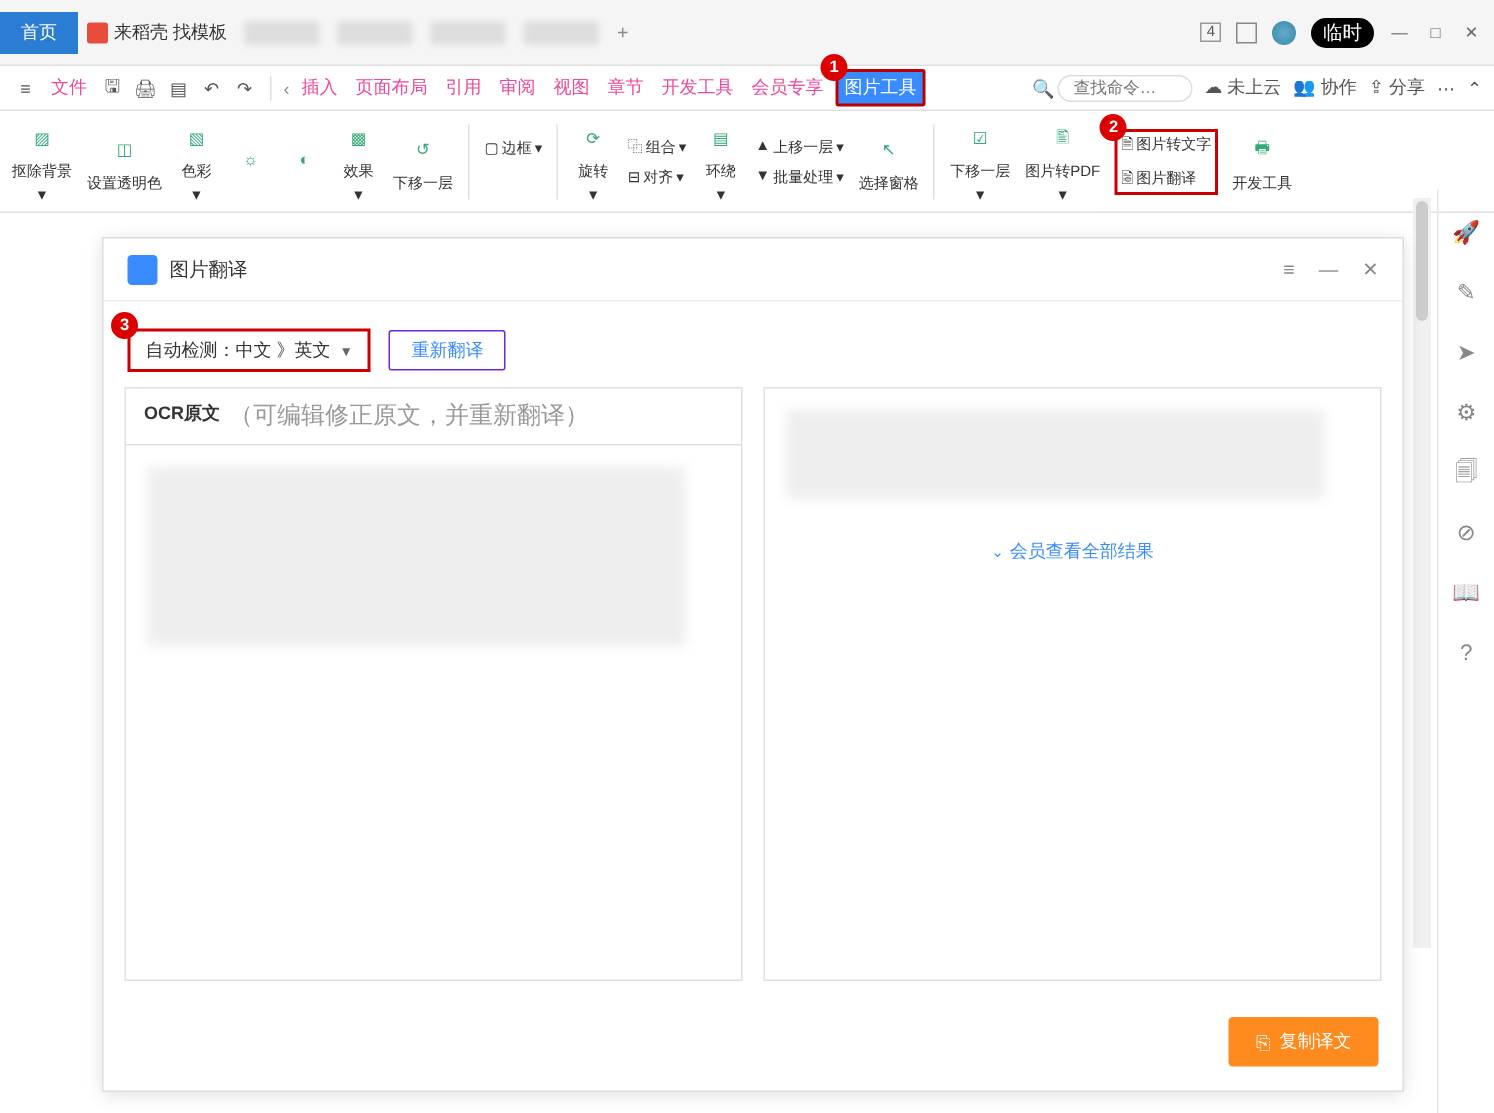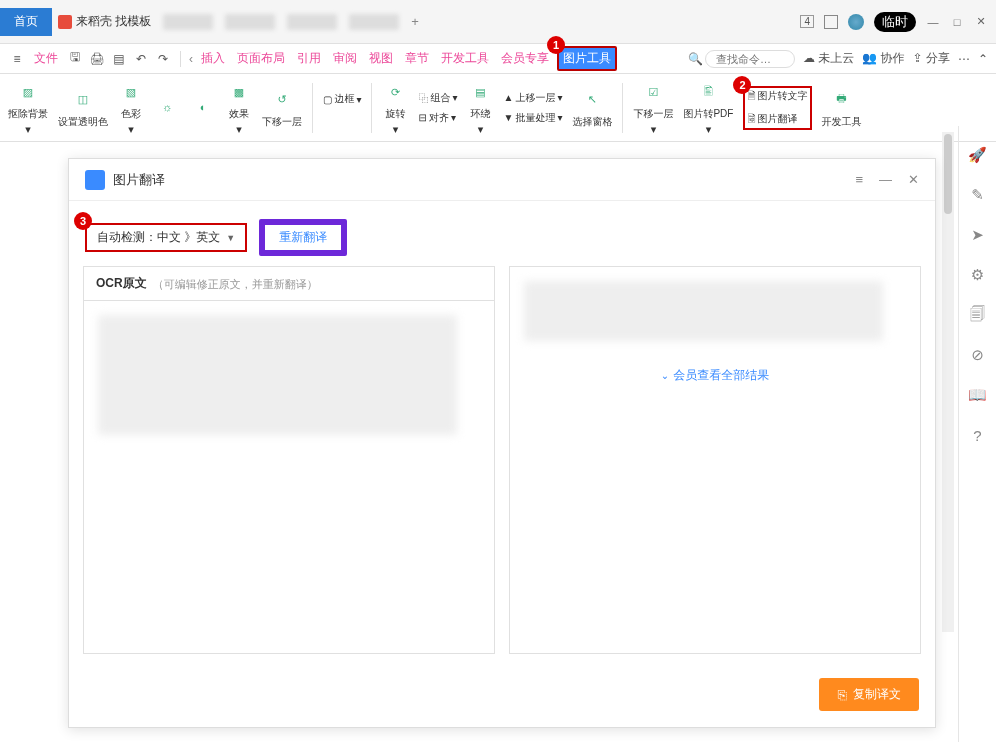--- a/index.html
+++ b/index.html
@@ -38,26 +38,26 @@
 
 .panel { position:absolute; left:68px; top:158px; right:60px; height:570px; background:#fff; border:1px solid #ddd; box-shadow:0 2px 12px rgba(0,0,0,.12); display:flex; flex-direction:column; }
 .panel-head { height:42px; display:flex; align-items:center; padding:0 16px; border-bottom:1px solid #eee; }
 .panel-head .picon { width:20px; height:20px; background:#3a8bff; border-radius:3px; margin-right:8px; position:relative; }
 .panel-head .ptitle { font-size:13px; color:#333; }
 .panel-head .pright { margin-left:auto; display:flex; gap:16px; color:#888; font-size:13px; }
 
 .panel-ctrl { padding:18px 16px 10px; display:flex; align-items:center; gap:12px; position:relative; }
 .lang-sel { border:2px solid #c00; padding:4px 10px; font-size:12px; color:#333; display:flex; align-items:center; gap:6px; position:relative; }
 .lang-sel .arrow { color:#666; font-size:9px; }
-.retrans { border:6px solid #6d28d9; color:#3a8bff; background:#fff; padding:4px 14px; font-size:12px; border-radius:2px; }
+.retrans { border:1px solid #6d28d9; color:#3a8bff; background:#fff; padding:4px 14px; font-size:12px; border-radius:2px; }
 
 .panel-body { flex:1; display:flex; gap:14px; padding:0 14px 14px; }
 .col { flex:1; border:1px solid #e0e0e0; display:flex; flex-direction:column; min-height:0; }
-.col-head { padding:8px 12px; border-bottom:1px solid #e0e0e0; font-size:12px; color:#333; display:flex; align-items:flex-end; gap:6px; }
-.col-head .hint { color:#999; font-size:11px; }
+.col-head { padding:8px 12px; border-bottom:1px solid #e0e0e0; font-size:12px; color:#333; display:flex; align-items:flex-start; gap:6px; }
+.col-head .hint { color:#999; font-size:16px; }
 .col-body { flex:1; padding:14px; position:relative; font-size:12px; color:#333; }
 .blurtext { width:94%; height:120px; background:linear-gradient(#eee,#eee); filter:blur(4px); border-radius:3px; margin-bottom:8px; }
 .blurtext.sm { height:60px; }
 .member-link { color:#3a8bff; font-size:12px; display:flex; align-items:center; justify-content:center; gap:4px; margin-top:26px; }
 .member-link .chev { font-size:10px; }
 
 .panel-foot { padding:10px 16px 16px; display:flex; justify-content:flex-end; }
 .copy-btn { background:#ff8a1e; color:#fff; border:none; padding:8px 18px; font-size:12px; border-radius:3px; display:flex; align-items:center; gap:6px; }
 
 .scrollbar { position:absolute; right:42px; top:132px; width:12px; height:500px; background:#f0f0f0; }

